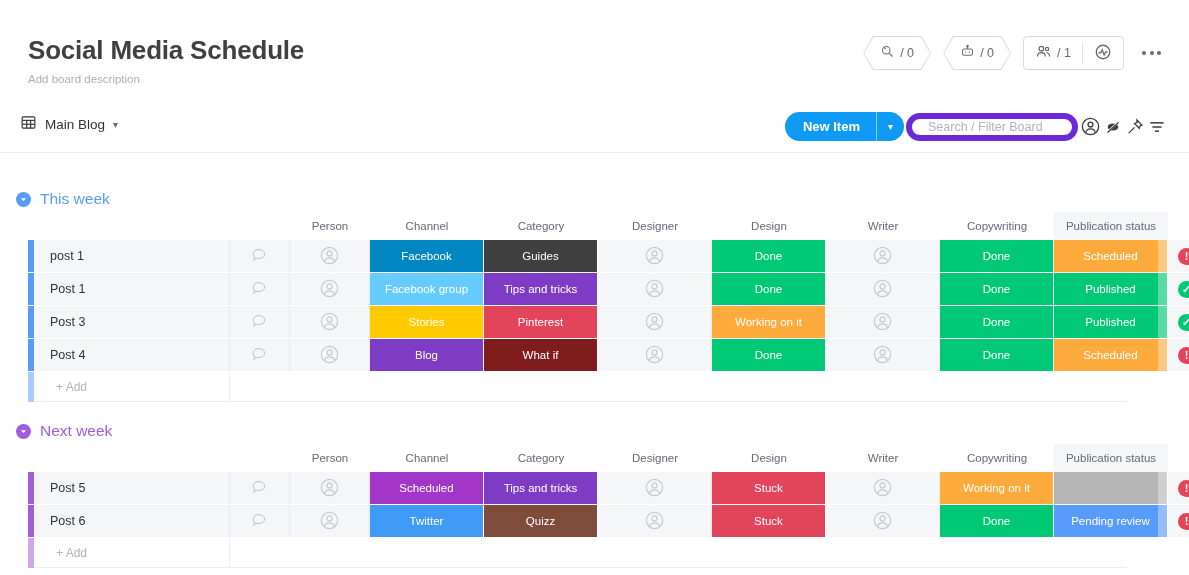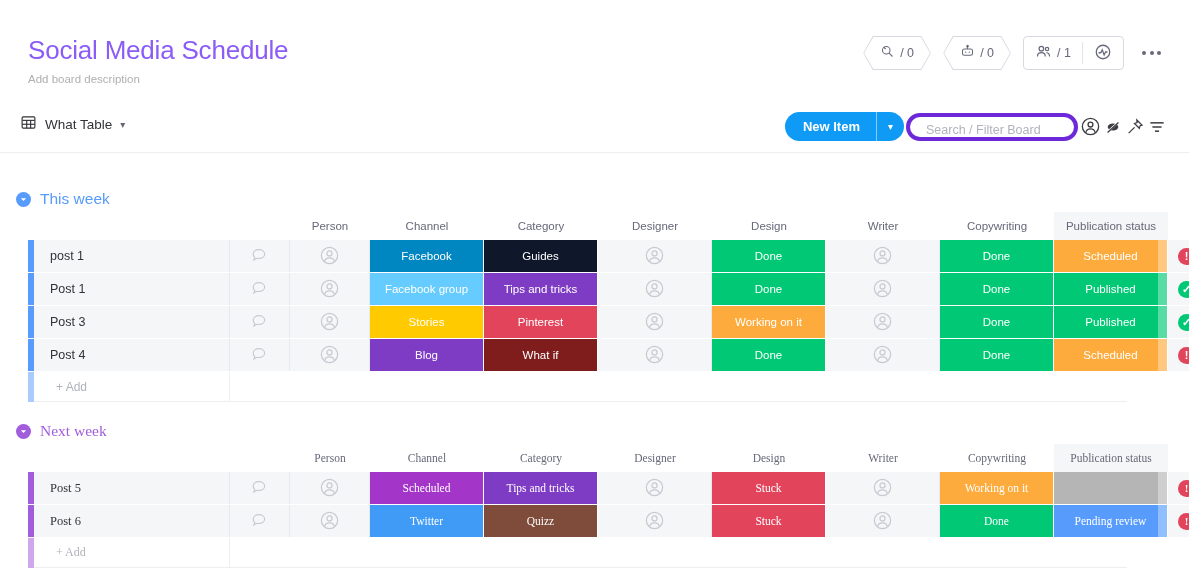--- a/index.html
+++ b/index.html
@@ -8,21 +8,21 @@
     background: #ffffff;
     font-family: "Liberation Sans", sans-serif;
     color: #333333;
     overflow: hidden;
   }
   .page { position: relative; width: 1189px; height: 575px; }
 
   
   .board-header { position: absolute; left: 28px; top: 34px; }
   .board-title {
-    font-size: 26px; font-weight: normal; color: #8b5cf6;
+    font-size: 26px; font-weight: bold; color: #404040;
     letter-spacing: -0.2px; line-height: 32px;
   }
   .board-desc {
     font-size: 11.5px; color: #b0b0b0; margin-top: 6px; line-height: 14px;
   }
 
   
   .top-right { position: absolute; right: 22px; top: 36px; display: flex; align-items: center; gap: 12px; }
   .hexbadge {
     position: relative; height: 34px; min-width: 68px;
@@ -79,22 +79,22 @@
     background: #0f9bf5; border-radius: 15px; overflow: hidden; cursor: pointer;
   }
   .newitem .lbl {
     display: flex; align-items: center; padding: 0 16px 0 18px;
     color: #fff; font-size: 13px; font-weight: bold;
   }
   .newitem .sep { width: 1px; background: rgba(255,255,255,.5); }
   .newitem .arw { display: flex; align-items: center; padding: 0 11px; color: #fff; font-size: 10px; }
 
   .searchbox {
-    width: 172px; height: 28px; border: 4px solid #6d28d9; border-radius: 14px;
-    background: #fff; display: flex; align-items: flex-end; padding: 0 16px;
+    width: 172px; height: 28px; border: 6px solid #6d28d9; border-radius: 14px;
+    background: #fff; display: flex; align-items: center; padding: 0 16px;
   }
   .searchbox input {
     border: none; outline: none; width: 100%; font-size: 12.5px;
     color: #323338; background: transparent; font-family: "Liberation Sans", sans-serif;
   }
   .searchbox input::placeholder { color: #b0b3bc; }
 
   .ticon { color: #3b3c42; display: flex; align-items: center; cursor: pointer; }
 
   
@@ -229,21 +229,21 @@
     <div class="viewtab">
       <span>
         <svg width="17" height="17" viewBox="0 0 24 24" fill="none" stroke="#323338" stroke-width="1.6">
           <rect x="3" y="4" width="18" height="16" rx="1.5"></rect>
           <line x1="3" y1="9" x2="21" y2="9"></line>
             <line x1="3" y1="14.5" x2="21" y2="14.5"></line>
           <line x1="9.5" y1="9" x2="9.5" y2="20"></line>
             <line x1="15" y1="9" x2="15" y2="20"></line>
         </svg>
       </span>
-      <span>What Table</span>
+      <span>Main Blog</span>
       <span class="caret">▾</span>
     </div>
 
     <div class="toolbar-right">
       <div class="newitem">
         <span class="lbl">New Item</span>
         <span class="sep"></span>
         <span class="arw">▾</span>
       </div>
       <div class="searchbox">
@@ -316,21 +316,21 @@
               </svg></span>
           </div>
           <div class="c-person cell blank">
             <span><svg width="21" height="21" viewBox="0 0 24 24" fill="none" stroke="#c7cad1" stroke-width="1.4">
                 <circle cx="12" cy="12" r="9.3"></circle>
                 <circle cx="12" cy="9.6" r="2.9"></circle>
                 <path d="M6.4 19c.5-2.8 2.8-4.4 5.6-4.4s5.1 1.6 5.6 4.4"></path>
               </svg></span>
           </div>
           <div class="c-std cell" style="background:#0086c0">Facebook</div>
-          <div class="c-std cell" style="background:#0f172a">Guides</div>
+          <div class="c-std cell" style="background:#404040">Guides</div>
           <div class="c-std cell blank">
             <span><svg width="21" height="21" viewBox="0 0 24 24" fill="none" stroke="#c7cad1" stroke-width="1.4">
                 <circle cx="12" cy="12" r="9.3"></circle>
                 <circle cx="12" cy="9.6" r="2.9"></circle>
                 <path d="M6.4 19c.5-2.8 2.8-4.4 5.6-4.4s5.1 1.6 5.6 4.4"></path>
               </svg></span>
           </div>
           <div class="c-std cell" style="background:#00c875">Done</div>
           <div class="c-std cell blank">
             <span><svg width="21" height="21" viewBox="0 0 24 24" fill="none" stroke="#c7cad1" stroke-width="1.4">
@@ -474,21 +474,21 @@
             <span class="statusdot" style="background:#e2445c">!</span>
           </div>
         </div>
         <div class="addrow">
           <div class="c-pad"></div>
           <div class="c-accent accentbar" style="background:#a9cbfd"></div>
           <div class="c-name addcell">+ Add</div>
           <div style="flex:1" class="addfill"></div>
         </div>
       </div>
-      <div class="group" style="top: 418px; font-family: Liberation Serif, serif;">
+      <div class="group" style="top: 418px;">
         <div class="group-title">
           <span class="collapse-ico" style="background:#a25ddc">
             <svg width="9" height="9" viewBox="0 0 12 12">
               <path d="M2.5 4.3L6 8l3.5-3.7z" fill="#fff"></path>
             </svg>
           </span>
           <span class="group-name" style="color:#a25ddc">Next week</span>
         </div>
         <div class="hdrrow">
           <div class="c-pad hdr"></div>

